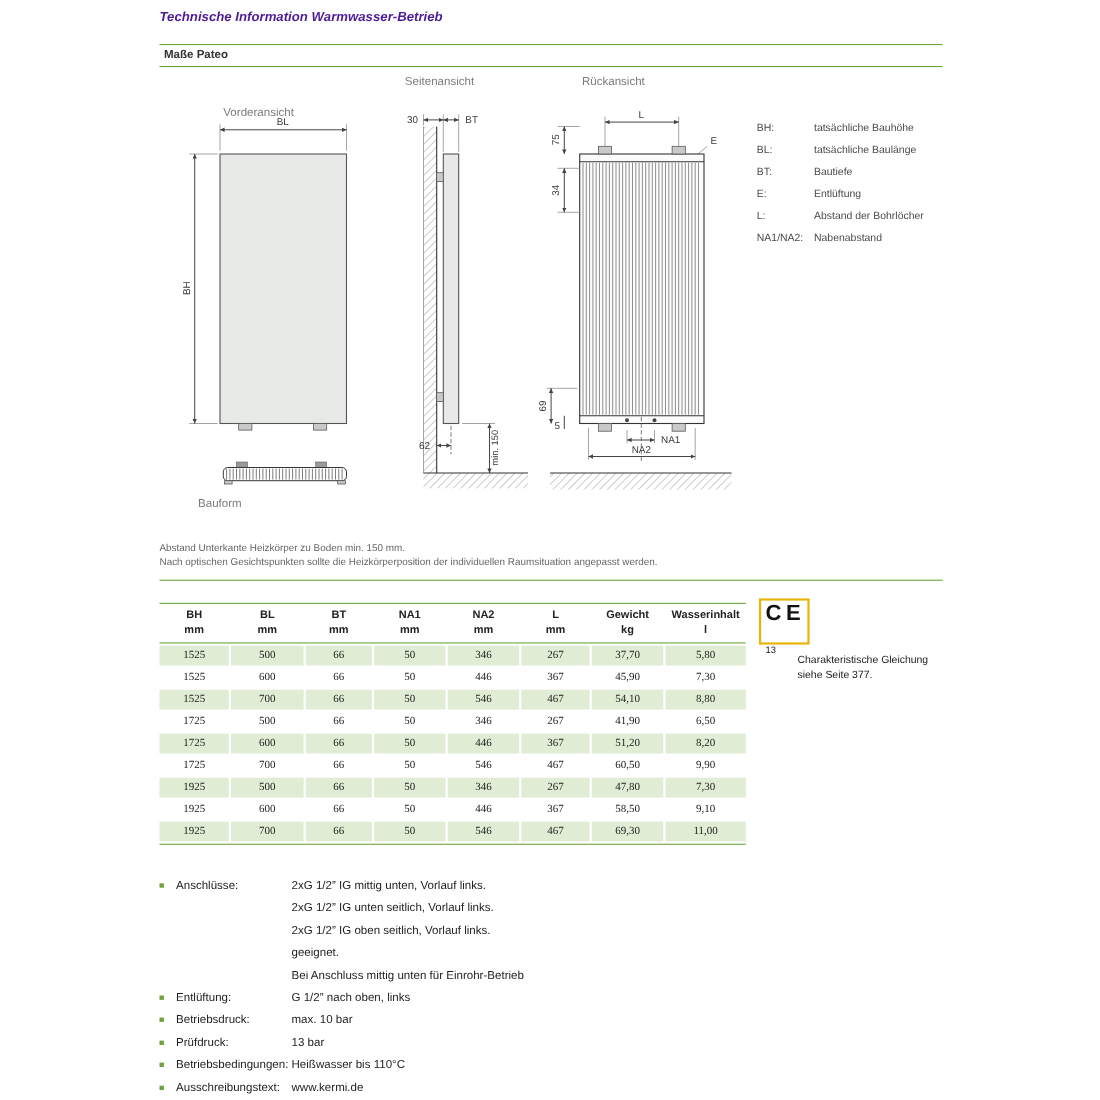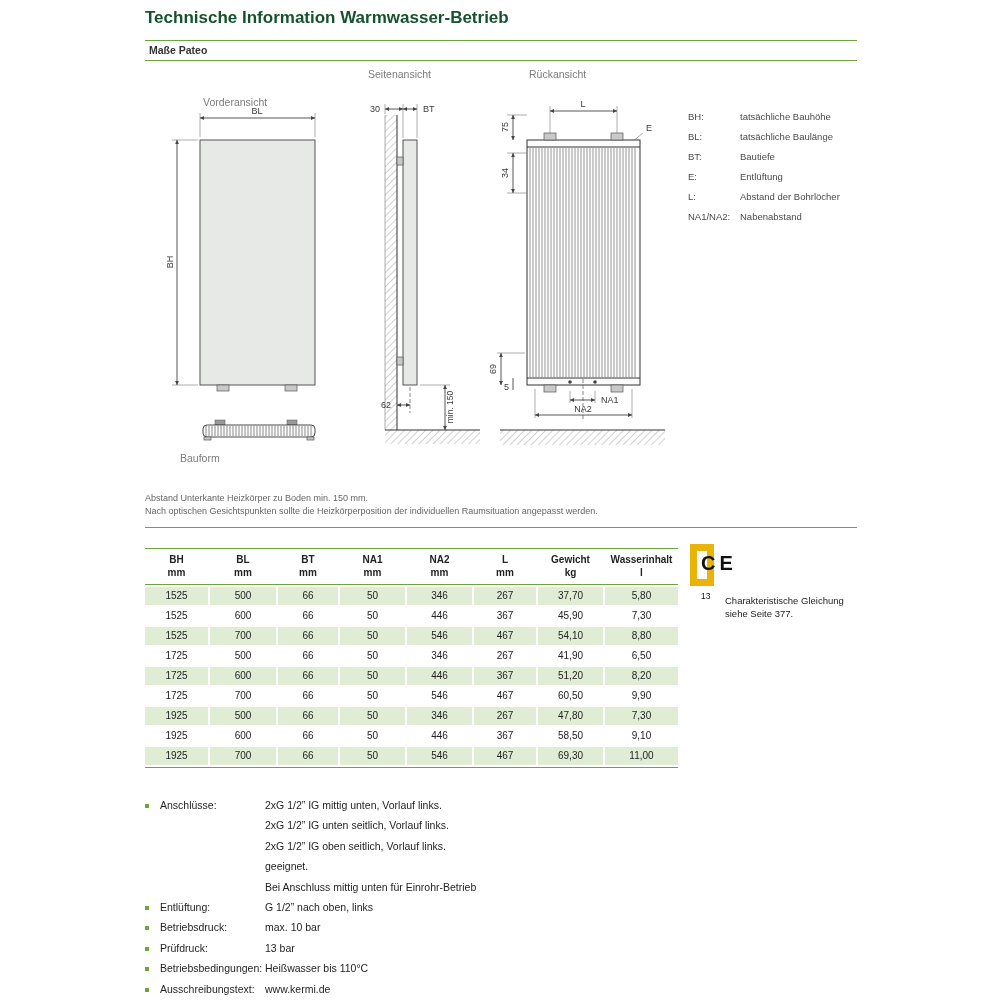--- a/index.html
+++ b/index.html
@@ -1,45 +1,45 @@
 <!DOCTYPE html>
 <html><head>
 <meta charset="utf-8">
 <style>
   * { margin:0; padding:0; box-sizing:border-box; }
   html,body { background:#fff; }
   body { width:1000px; height:1000px; font-family:"Liberation Sans", sans-serif; color:#222; }
   .page { position:relative; width:1000px; height:1000px; overflow:hidden; background:#fff; }
   .abs { position:absolute; }
 
-  .title { left:145px; top:8px; font-size:17px; font-weight:bold; color:#14532d; }
+  .title { left:145px; top:8px; font-size:12px; font-weight:bold; color:#4c1d95;font-style:italic; }
   .section-band { left:145px; top:40px; width:712px; border-top:1px solid #6da53c; border-bottom:1px solid #6da53c; padding:3px 4px 4px; font-size:10.5px; font-weight:bold; color:#333; }
 
   .view-label { color:#7b7b7b; font-size:10.5px; }
   .drawing { left:145px; top:95px; }
 
   .legend { left:688px; top:111px; width:172px; font-size:9.5px; color:#4a4a4a; }
   .legend-row { display:flex; margin-bottom:9px; }
   .legend-key { min-width:52px; }
 
   .notes { left:145px; top:492px; font-size:9px; color:#666; line-height:12.5px; }
   .divider { left:145px; top:527px; width:712px; border-top:1px solid #6da53c; height:0; }
 
   .table-wrap { left:145px; top:548px; width:533px; }
   .cols { display:grid; grid-template-columns:63px 66px 60px 65px 65px 62px 65px 73px; column-gap:2px; }
   .thead { border-top:1px solid #6da53c; border-bottom:1px solid #6da53c; padding:4px 0 5px; }
   .th { text-align:center; font-size:10px; font-weight:bold; line-height:13px; color:#222; }
   .tbody { padding-top:2px; }
-  .tr { margin-bottom:2px; }
+  .tr { margin-bottom:2px;font-family:Liberation Serif, serif; }
   .td { text-align:center; font-size:10px; height:18px; line-height:18px; color:#222; }
   .tr.odd .td { background:#e0ecd4; }
   .tr.even .td { background:#ffffff; }
   .tbl-bottom { border-top:1px solid #6da53c; }
 
-  .ce-box { left:690px; top:544px; width:24px; height:42px; border:7px solid #eab308; padding:1px 4px; }
+  .ce-box { left:690px; top:544px; width:46px; height:42px; border:2px solid #eab308; padding:1px 4px; }
   .ce-text { font-size:20px; font-weight:bold; letter-spacing:4px; line-height:23px; color:#111; }
   .ce-code { font-size:8.5px; color:#111;margin-top:16px; }
   .ce-note { left:690px; top:594px; font-size:9.5px; color:#222; line-height:13px;margin-left:35px; }
 
   .specs { left:145px; top:795px; font-size:10.5px; color:#1e1e1e; }
   .spec-line { display:grid; grid-template-columns:15px 105px 1fr; line-height:20.4px; }
   .bullet { display:inline-block; width:4px; height:4px; background:#6da53c; margin-bottom:1px; }
 
   
   .ext { stroke:#8a8a8a; stroke-width:0.7; }

